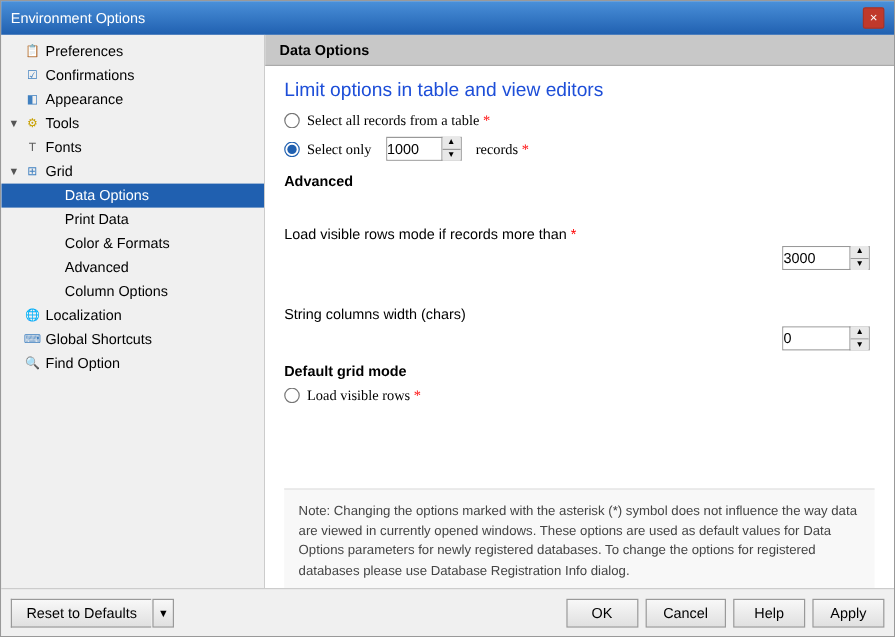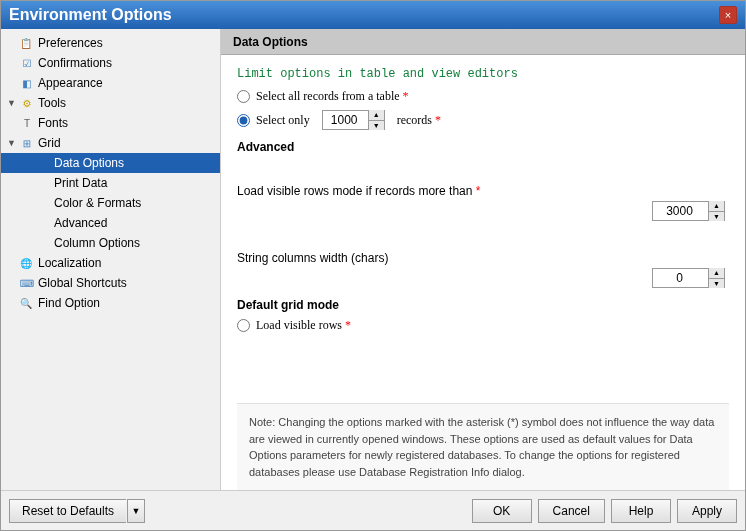--- a/index.html
+++ b/index.html
@@ -20,22 +20,22 @@
       color: white;
       padding: 5px 8px;
       display: flex;
       align-items: center;
       justify-content: space-between;
       height: 28px;
       flex-shrink: 0;
     }
     
     .title-bar-text {
-      font-size: 16px;
-      font-weight: bold;
+      font-size: 12px;
+      font-weight: normal;
     }
     
     .title-bar-close {
       width: 18px;
       height: 18px;
       background: #c0392b;
       border: 1px solid #a93226;
       color: white;
       font-size: 11px;
       cursor: pointer;
@@ -113,24 +113,23 @@
     }
     
     .panel-content {
       flex: 1;
       padding: 12px 16px;
       overflow-y: auto;
       background: white;
     }
     
     .section-label {
-      font-size: 12px;
+      font-size: 16px;
       margin-bottom: 8px;
-      color: #15803d;
-      font-family: Liberation Mono, monospace;
+      color: #1d4ed8;
     }
     
     .radio-row {
       display: flex;
       align-items: center;
       margin-bottom: 6px;
       gap: 6px;
     }
     
     .radio-input {
@@ -148,21 +147,21 @@
       border: 1px solid #999;
       background: white;
       height: 20px;
     }
     
     .spinner-input {
       width: 45px;
       height: 18px;
       border: none;
       outline: none;
-      text-align: center;
+      text-align: left;
       padding-right: 2px;
       font-size: 12px;
     }
     
     .spinner-buttons {
       display: flex;
       flex-direction: column;
       width: 16px;
       height: 20px;
       border-left: 1px solid #999;

